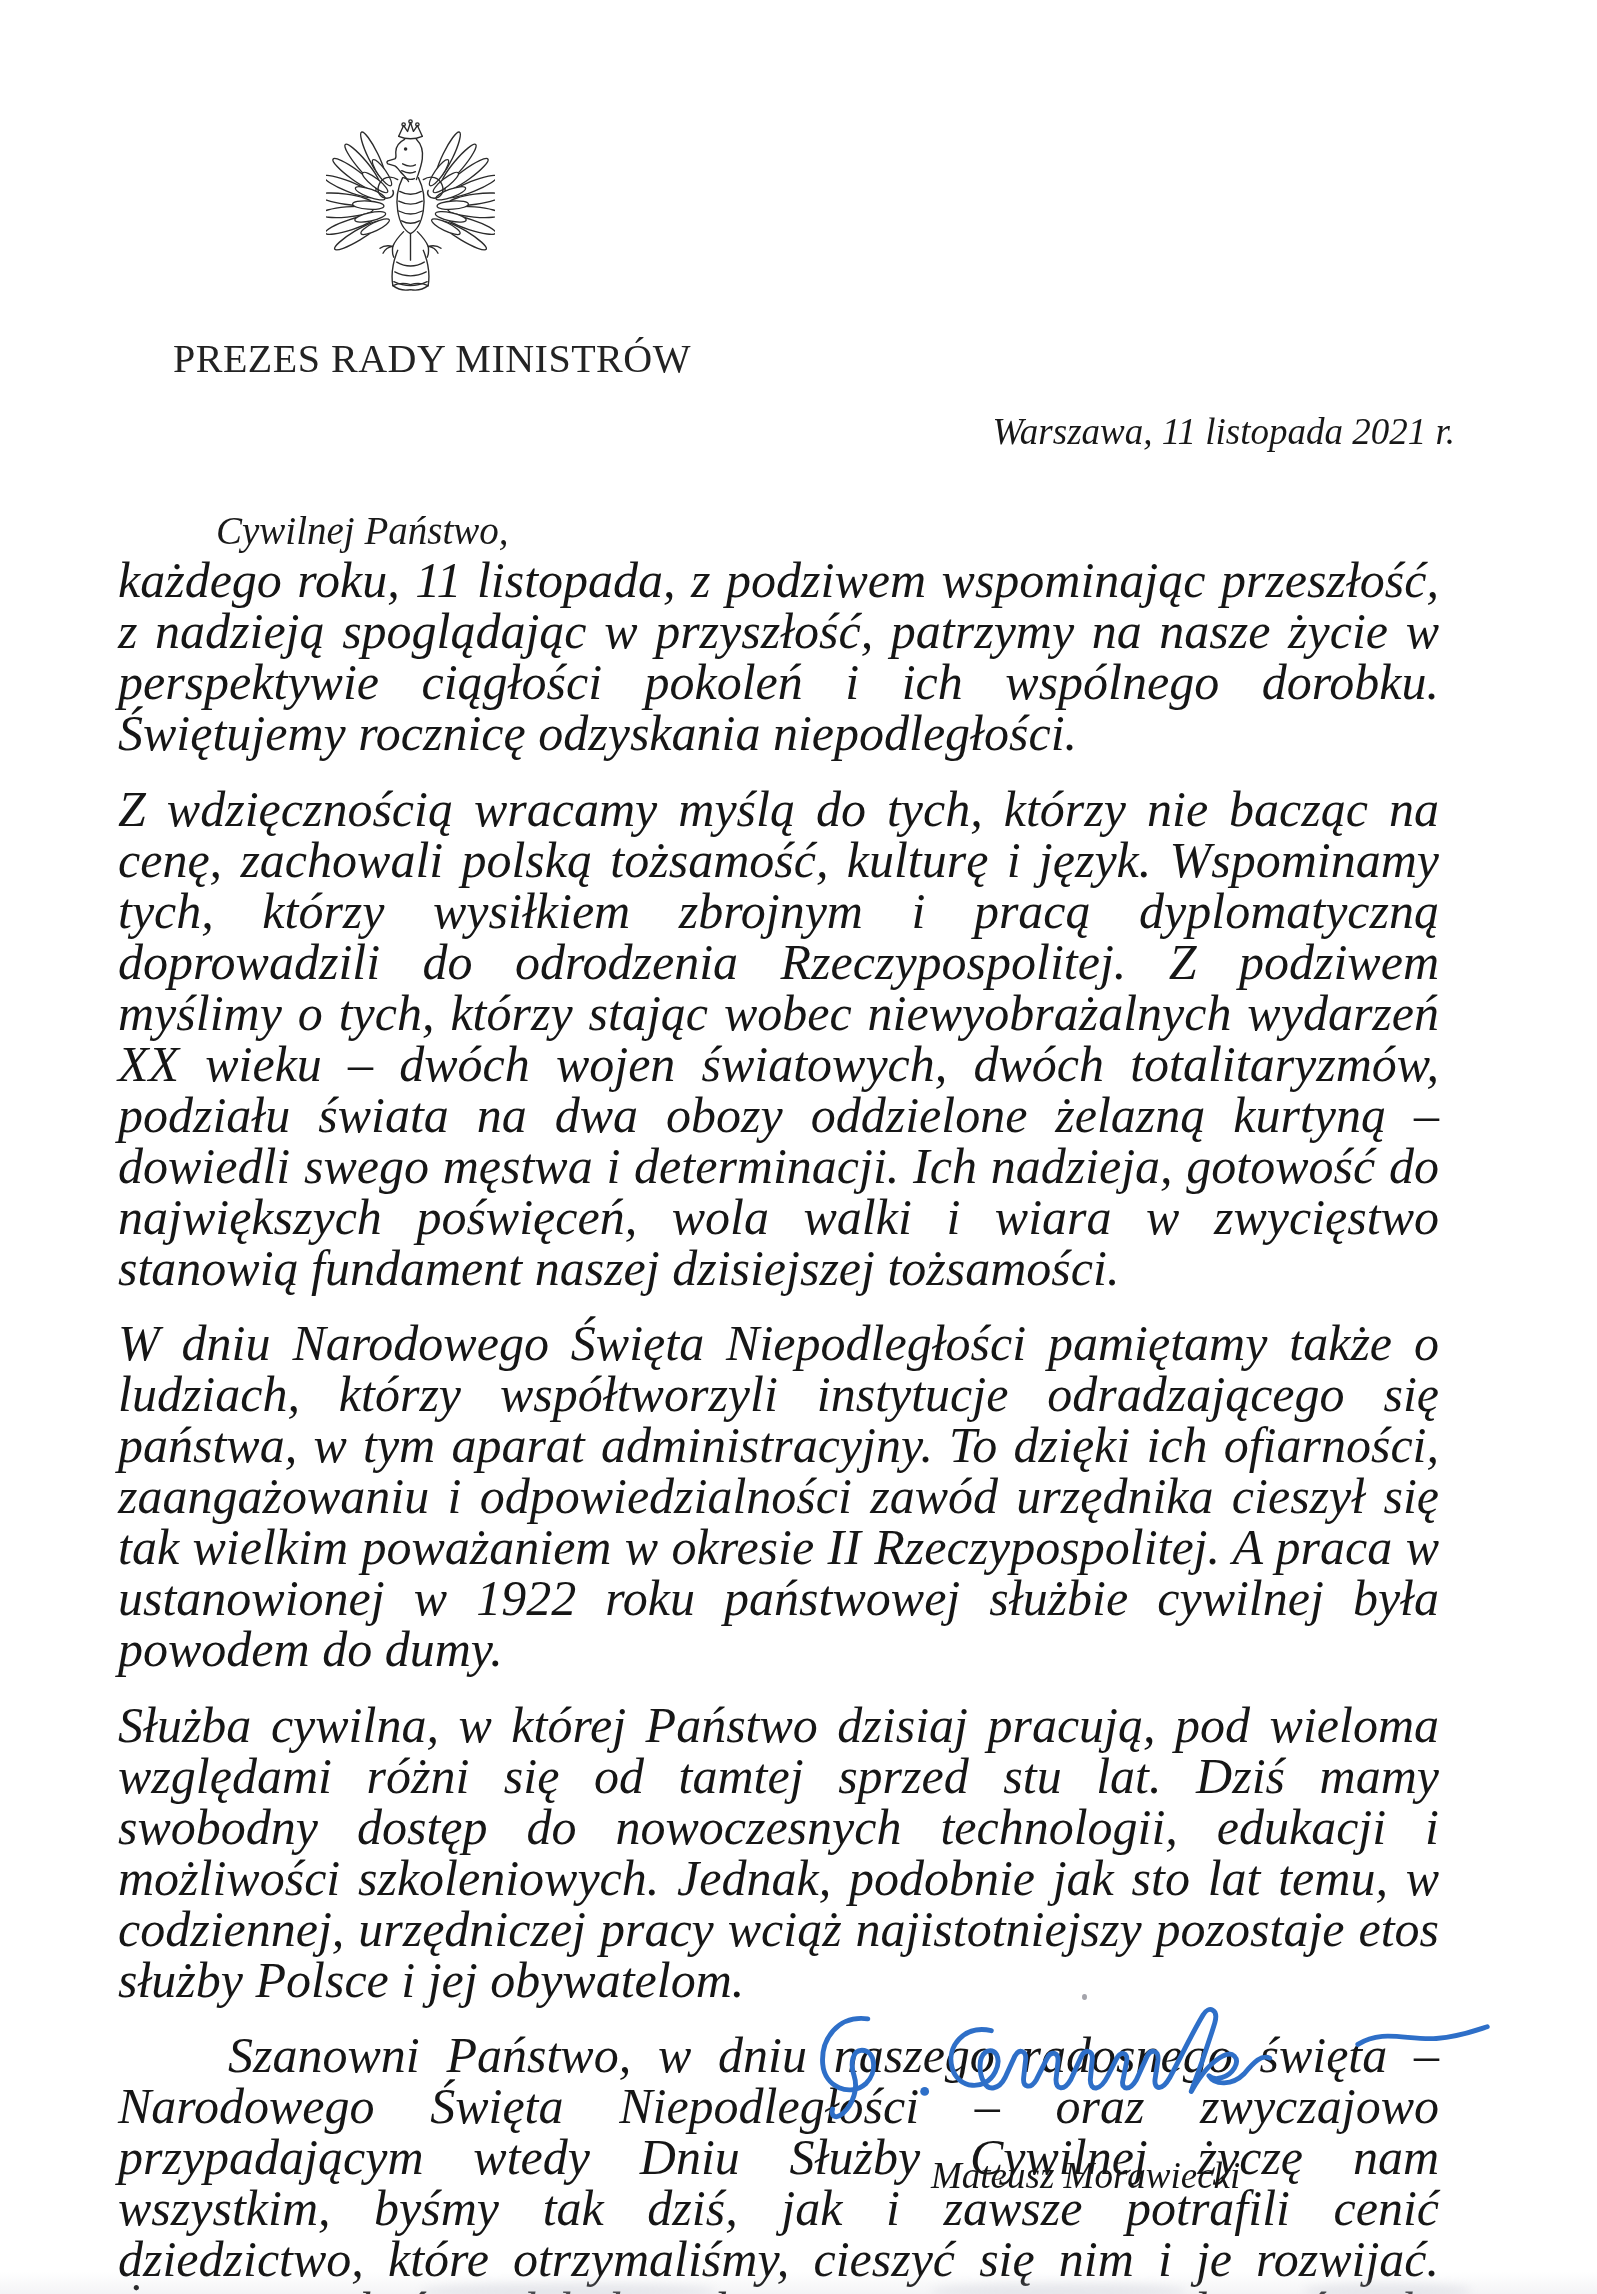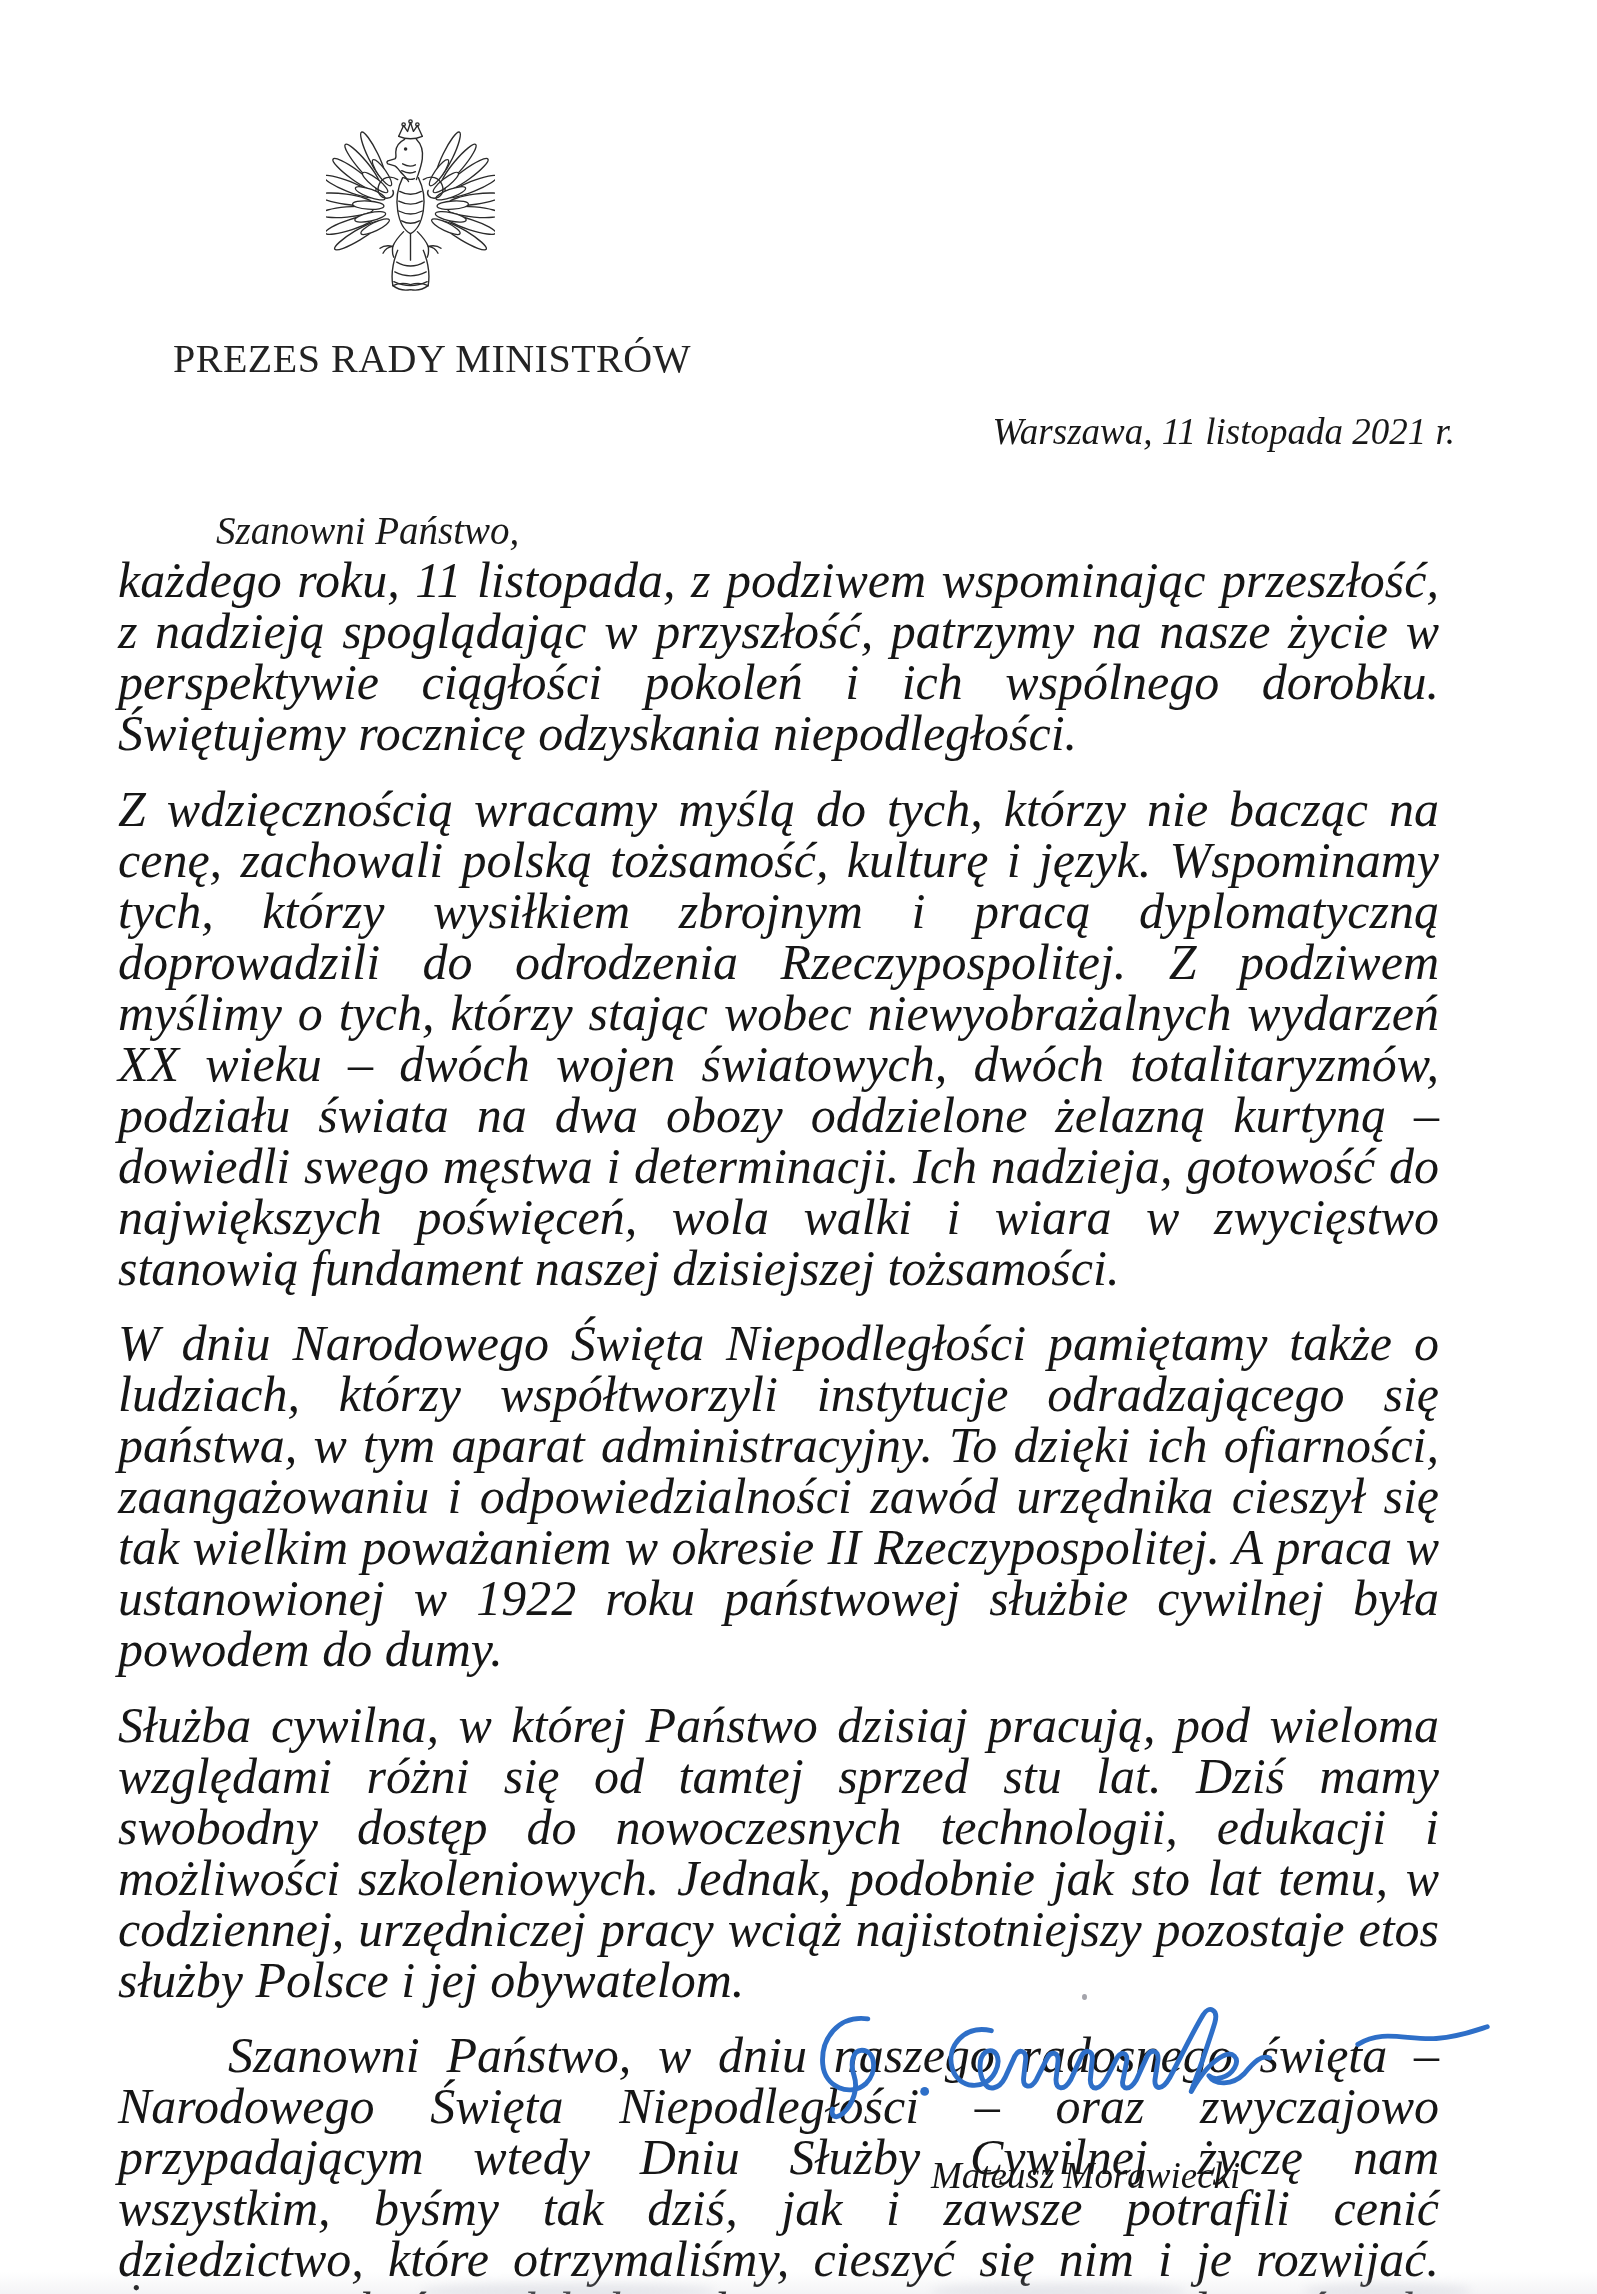--- a/index.html
+++ b/index.html
@@ -118,21 +118,21 @@
       <use href="#halfside"></use>
 
       <use href="#halfside" transform="translate(172 0) scale(-1 1)"></use>
     </svg>
   </div>
 
   <div class="office">PREZES RADY MINISTRÓW</div>
 
   <div class="dateline">Warszawa, 11 listopada 2021 r.</div>
 
-  <div class="salutation">Szanowni Państwo,</div>
+  <div class="salutation">Cywilnej Państwo,</div>
 
   <div class="body-text">
     <p>każdego roku, 11 listopada, z podziwem wspominając przeszłość, z nadzieją spoglądając w przyszłość, patrzymy na nasze życie w perspektywie ciągłości pokoleń i ich wspólnego dorobku. Świętujemy rocznicę odzyskania niepodległości.</p>
     <p>Z wdzięcznością wracamy myślą do tych, którzy nie bacząc na cenę, zachowali polską tożsamość, kulturę i język. Wspominamy tych, którzy wysiłkiem zbrojnym i pracą dyplomatyczną doprowadzili do odrodzenia Rzeczypospolitej. Z podziwem myślimy o tych, którzy stając wobec niewyobrażalnych wydarzeń XX wieku – dwóch wojen światowych, dwóch totalitaryzmów, podziału świata na dwa obozy oddzielone żelazną kurtyną – dowiedli swego męstwa i determinacji. Ich nadzieja, gotowość do największych poświęceń, wola walki i wiara w zwycięstwo stanowią fundament naszej dzisiejszej tożsamości.</p>
     <p>W dniu Narodowego Święta Niepodległości pamiętamy także o ludziach, którzy współtworzyli instytucje odradzającego się państwa, w tym aparat administracyjny. To dzięki ich ofiarności, zaangażowaniu i odpowiedzialności zawód urzędnika cieszył się tak wielkim poważaniem w okresie II Rzeczypospolitej. A praca w ustanowionej w 1922 roku państwowej służbie cywilnej była powodem do dumy.</p>
     <p>Służba cywilna, w której Państwo dzisiaj pracują, pod wieloma względami różni się od tamtej sprzed stu lat. Dziś mamy swobodny dostęp do nowoczesnych technologii, edukacji i możliwości szkoleniowych. Jednak, podobnie jak sto lat temu, w codziennej, urzędniczej pracy wciąż najistotniejszy pozostaje etos służby Polsce i jej obywatelom.</p>
     <p class="indent">Szanowni Państwo, w dniu naszego radosnego święta – Narodowego Święta Niepodległości – oraz zwyczajowo przypadającym wtedy Dniu Służby Cywilnej życzę nam wszystkim, byśmy tak dziś, jak i zawsze potrafili cenić dziedzictwo, które otrzymaliśmy, cieszyć się nim i je rozwijać. Życzę nam, byśmy głęboko zakorzenieni w naszej tradycji, śmiało odpowiadali na wyzwania współczesności i mądrze korzystali z możliwości, które przed nami otwiera.</p>
   </div>
 
 

